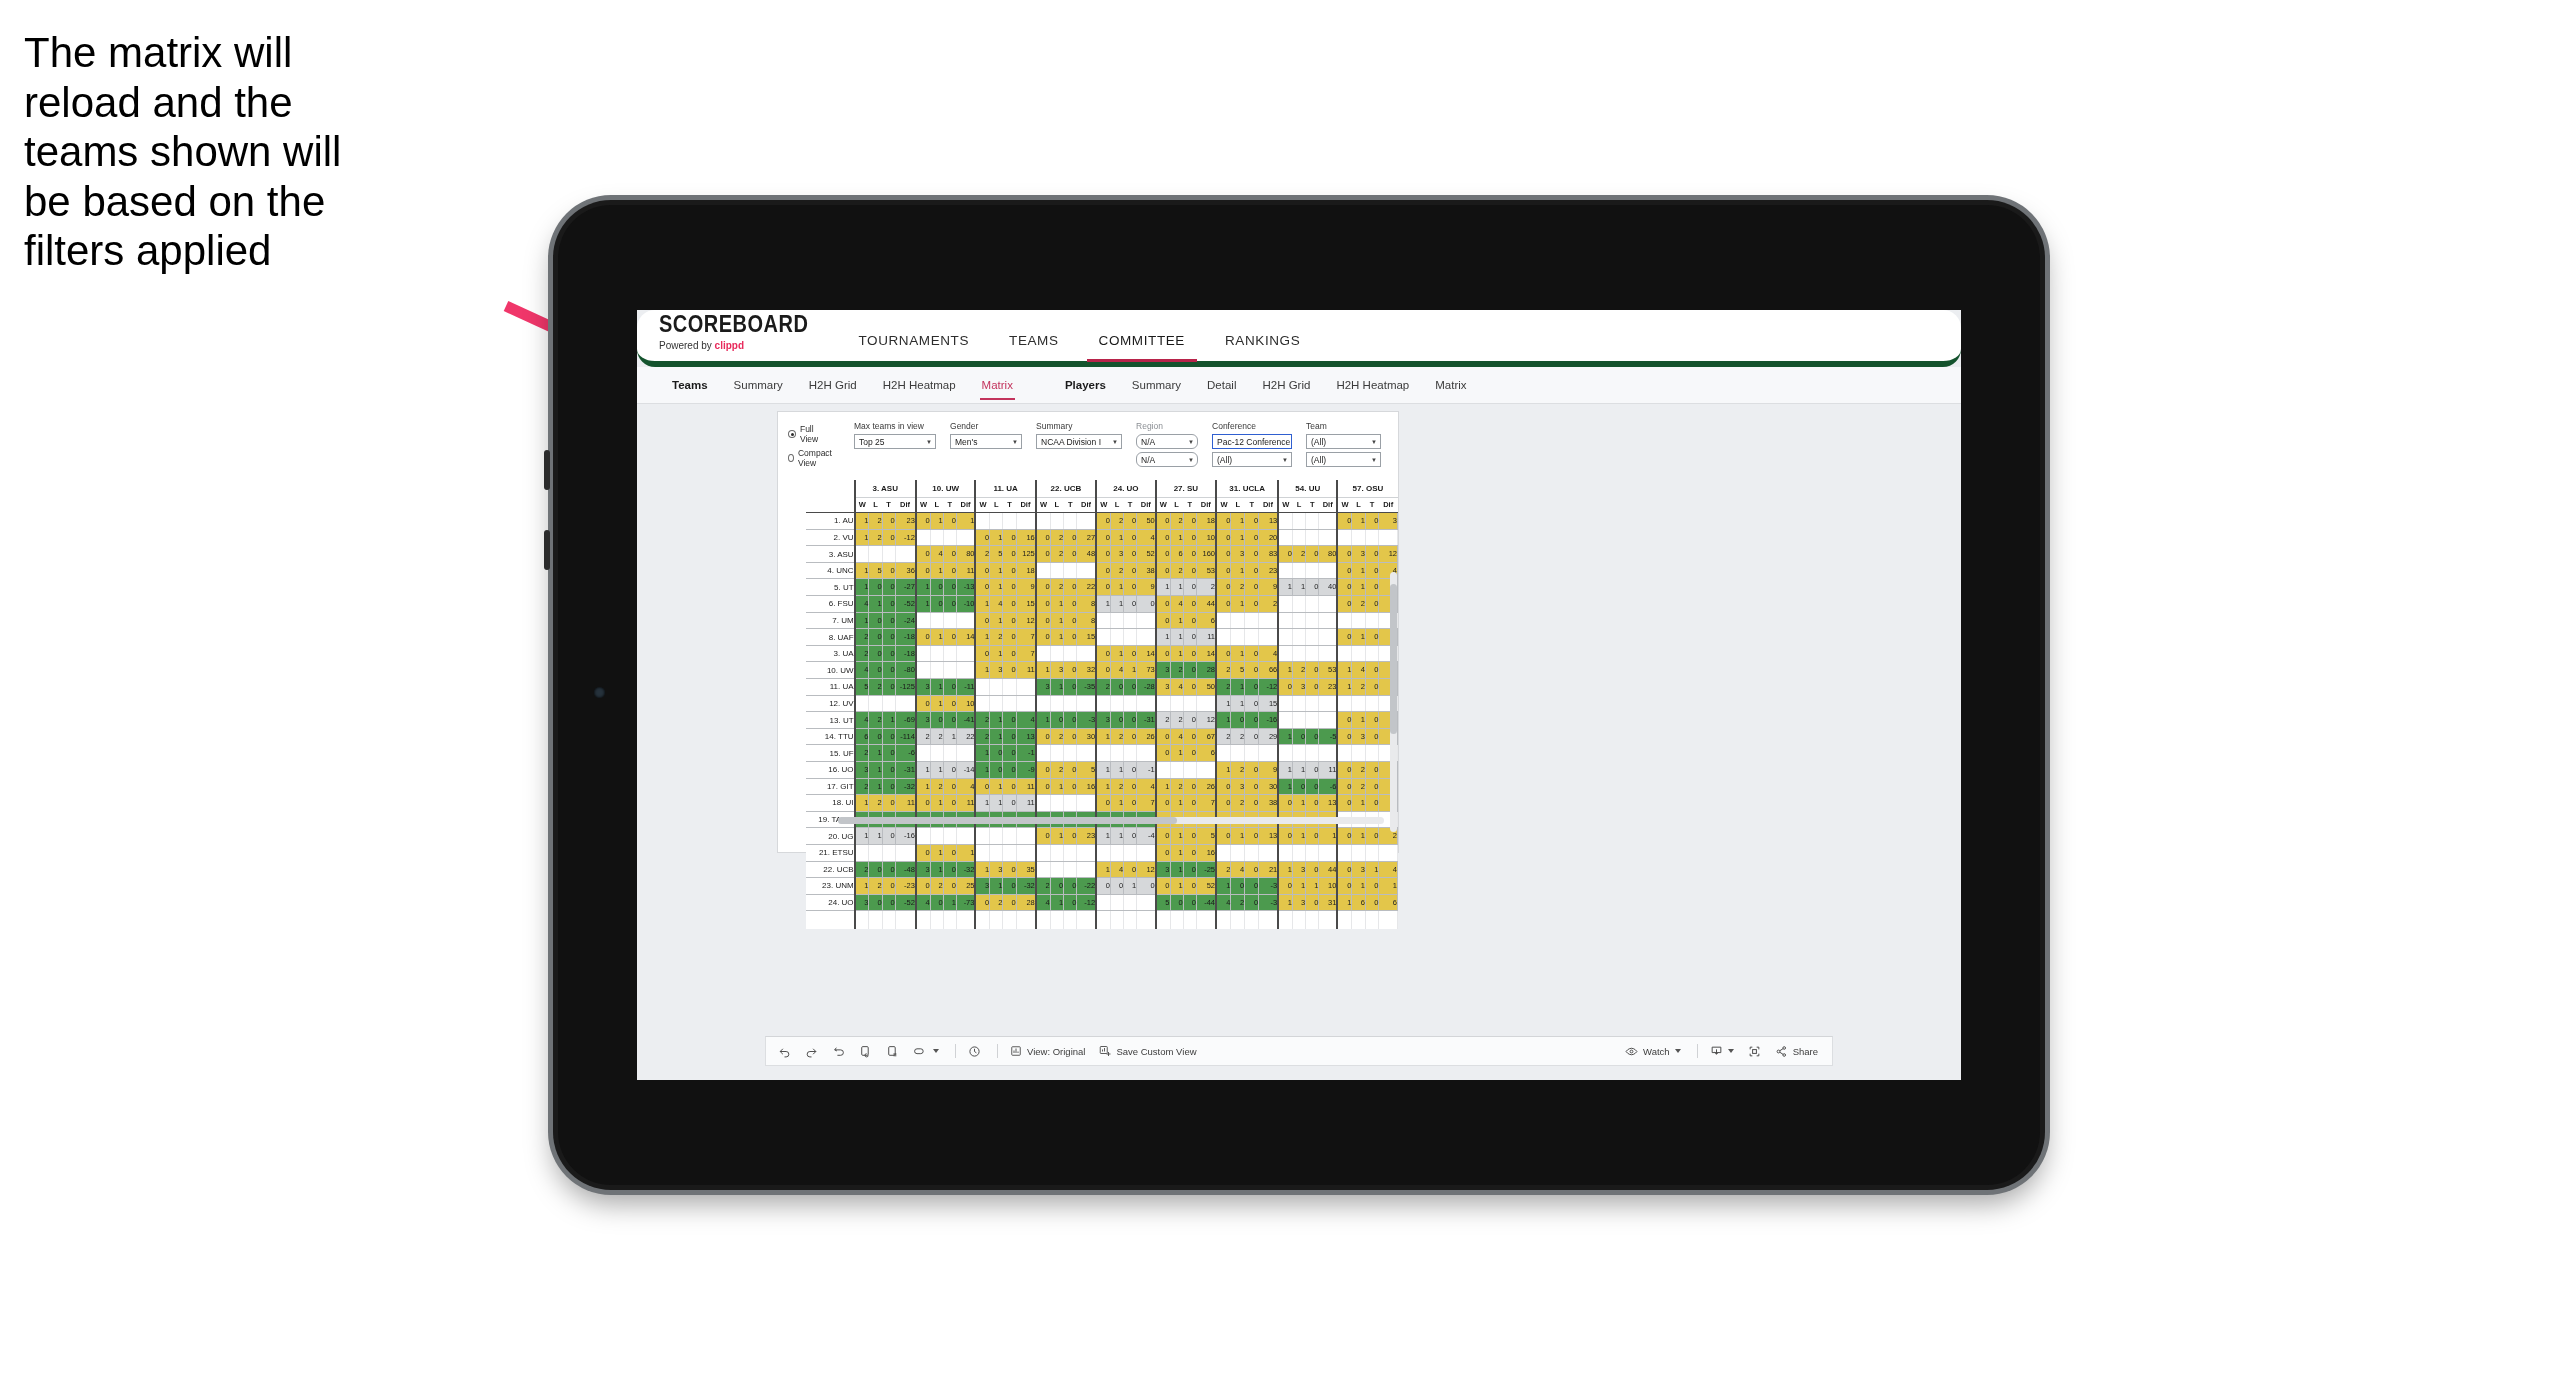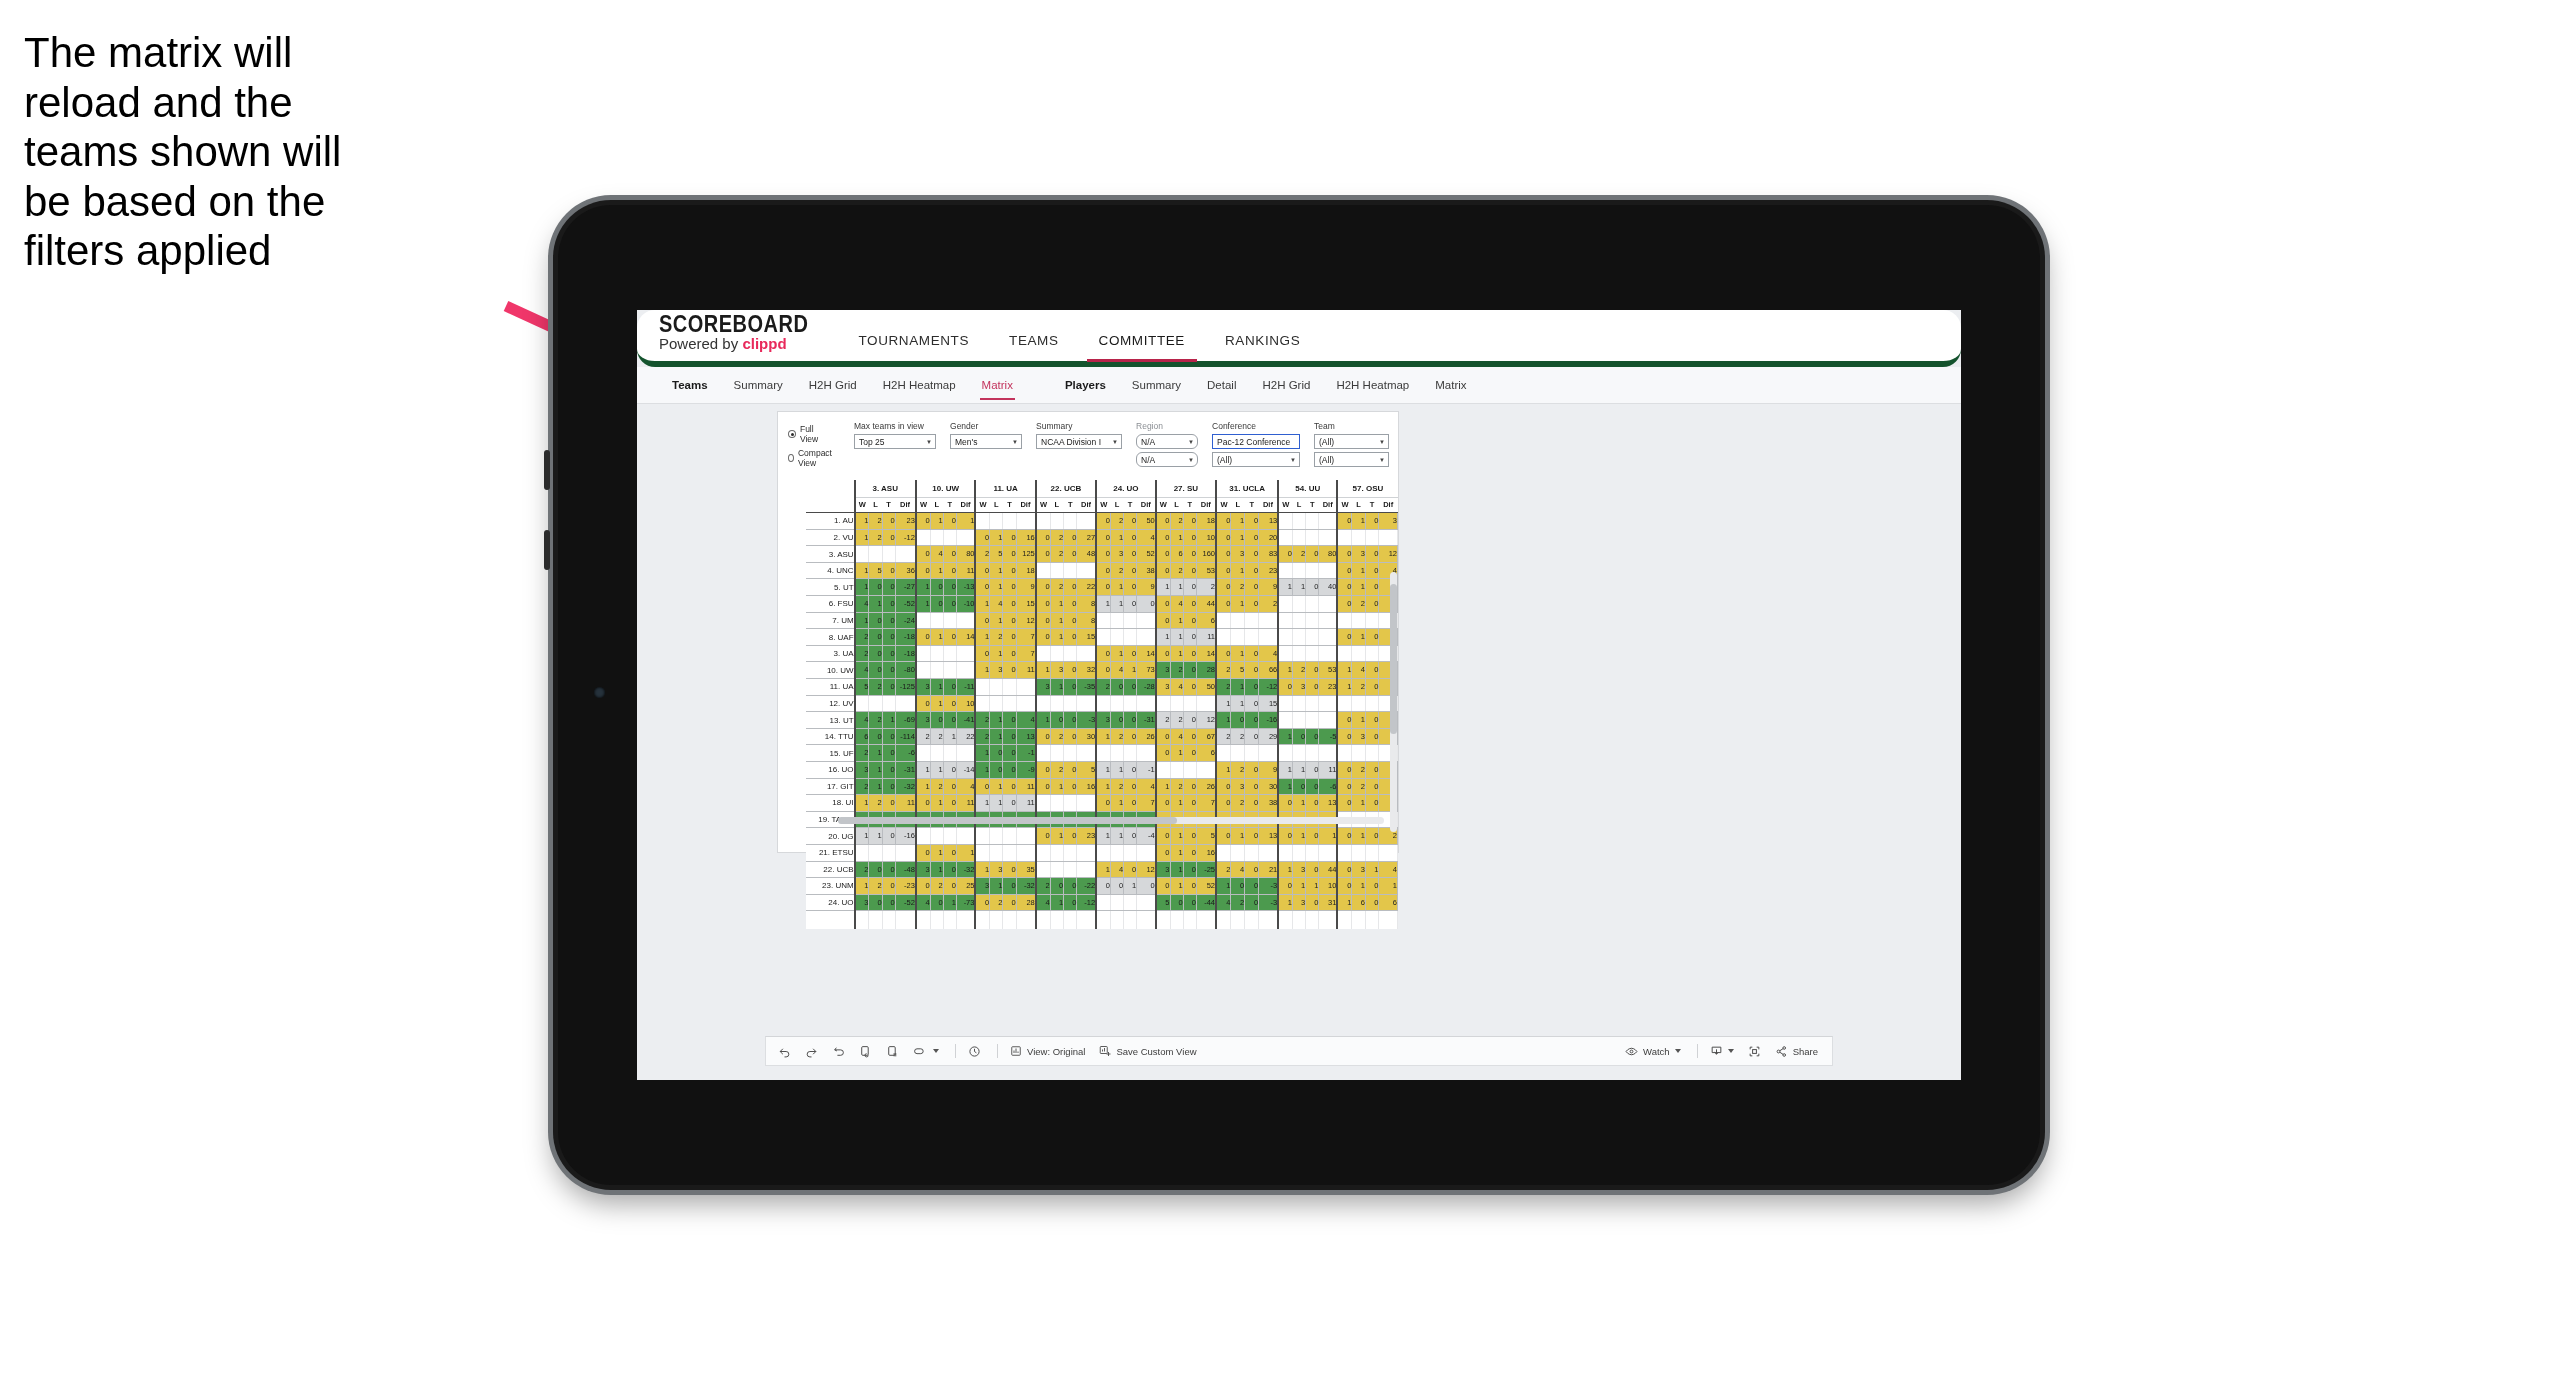--- a/index.html
+++ b/index.html
@@ -47,21 +47,21 @@
   .topnav {
     height: 57px; background:#ffffff; display:flex; align-items:flex-end;
     border-bottom: 6px solid #14532d; box-sizing:border-box;border-radius:18px;
   }
   .brand { padding: 0 0 9px 22px; line-height: 1; }
   .brand .logo {
     font-family: "Liberation Sans", sans-serif;
     font-weight: 800; font-size: 20px; letter-spacing: .5px; color:#1b1b1b;
     transform: scaleY(1.18); transform-origin: left bottom; display:block;
   }
-  .brand .powered { font-size: 15px; color:#333; margin-top: 7px; }
+  .brand .powered { font-size: 10px; color:#333; margin-top: 7px; }
   .brand .powered b { color:#e8295b; font-weight:700; }
 
   .topnav-tabs { display:flex; align-items:flex-end; margin-left: 30px; }
   .topnav-tabs .t {
     font-size: 13.5px; letter-spacing: .6px; color:#2d2d2d;
     padding: 0 20px 13px 20px; position:relative; cursor:pointer;
   }
   .topnav-tabs .t.active { color:#1a1a1a; }
   .topnav-tabs .t.active:after {
     content:""; position:absolute; left:8px; right:8px; bottom:-1px;
@@ -107,21 +107,21 @@
   .flabel.dim { color:#8b8f94; }
   .sel {
     height:15px; border:1px solid #9aa0a6; background:#fff;
     font-size:8.5px; color:#222; display:flex; align-items:center;
     padding: 0 3px 0 4px; justify-content:space-between; box-sizing:border-box;
     margin-bottom:3px; white-space:nowrap;
   }
   .sel .car { font-size:6px; color:#444; margin-left:4px; }
   .sel.hl { border:1.5px solid #2f5fd0; }
   .w1 { width:82px; } .w2 { width:72px; } .w3 { width:86px; }
-  .w4 { width:62px;border-radius:6px; } .w5 { width:88px;gap:36px; } .w6 { width:75px; }
+  .w4 { width:62px;border-radius:6px; } .w5 { width:80px;gap:36px; } .w6 { width:75px; }
 
   
   .matrix-wrap { padding: 2px 0 0 28px; }
   table.mx { border-collapse: collapse; font-size:7.5px; color:#1d1d1d; }
   table.mx td, table.mx th { padding:0; box-sizing:border-box; }
   .rowlab {
     width: 56px; text-align:right; padding-right:4px; font-size:8px;
     color:#1a1a1a; background:#fff; border-bottom:1px solid #b9bcc0;
     border-right: 2px solid #4a4a4a; height: 15.6px; white-space:nowrap;
   }

